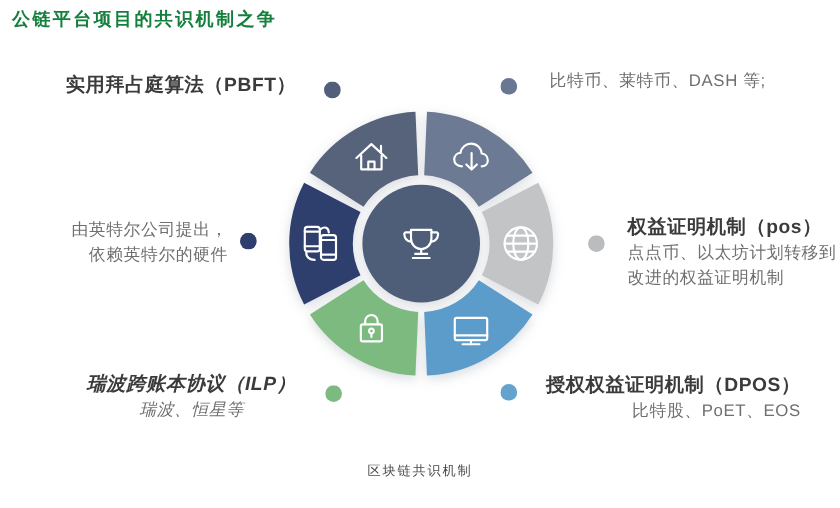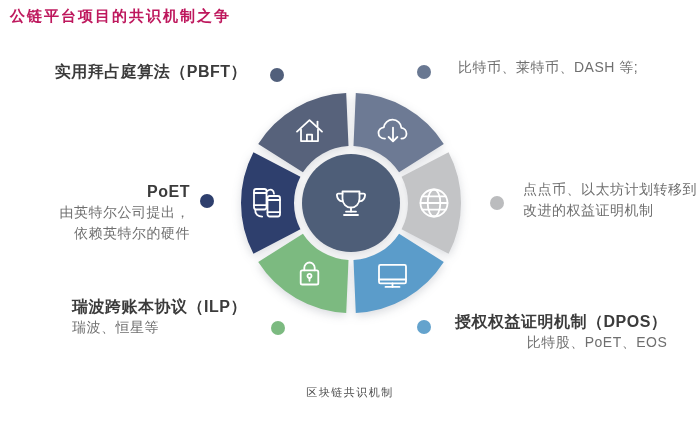--- a/index.html
+++ b/index.html
@@ -5,31 +5,31 @@
   html,body{margin:0;padding:0;}
   .stage{
     position:relative;
     width:700px;height:423px;
     background:#ffffff;
     font-family:"Liberation Sans","DejaVu Sans",sans-serif;
     overflow:hidden;
   }
   .page-title{
     position:absolute;left:10px;top:7px;
-    font-size:15px;font-weight:bold;color:#be185d;
+    font-size:15px;font-weight:bold;color:#15803d;
     letter-spacing:2px;white-space:nowrap;
   }
   .label{position:absolute;white-space:nowrap;}
   .label .h{font-size:16px;font-weight:bold;color:#3b3b3b;line-height:21px;letter-spacing:0.5px;}
   .label .s{font-size:14px;color:#6f6f6f;line-height:21px;letter-spacing:0.5px;}
   .lb-pbft{right:453px;top:61px;text-align:right;}
   .lb-pow {left:458px;top:57px;text-align:left;}
   .lb-poet{right:510px;top:181px;text-align:right;}
   .lb-pos {left:523px;top:179px;text-align:left;}
-  .lb-ilp {right:453px;top:296px;text-align:left;}
+  .lb-ilp {right:453px;top:310px;text-align:center;font-style:italic;}
   .lb-dpos{left:455px;top:311px;text-align:right;}
   .dot{position:absolute;width:14px;height:14px;}
   .d-pbft{left:270px;top:68px;}
   .d-pow {left:417px;top:65px;}
   .d-poet{left:200px;top:194px;}
   .d-pos {left:490px;top:196px;}
   .d-ilp {left:271px;top:321px;}
   .d-dpos{left:417px;top:320px;}
   .wheel{
     position:absolute;left:236px;top:88px;
@@ -54,26 +54,26 @@
 
   <div class="label lb-pbft">
     <div class="h">实用拜占庭算法（PBFT）</div>
   </div>
 
   <div class="label lb-pow">
     <div class="s">比特币、莱特币、DASH 等;</div>
   </div>
 
   <div class="label lb-poet">
-    <div class="h">PoET</div>
     <div class="s">由英特尔公司提出，</div>
     <div class="s">依赖英特尔的硬件</div>
   </div>
 
   <div class="label lb-pos">
+    <div class="h">权益证明机制（pos）</div>
     <div class="s">点点币、以太坊计划转移到</div>
     <div class="s">改进的权益证明机制</div>
   </div>
 
   <div class="label lb-ilp">
     <div class="h">瑞波跨账本协议（ILP）</div>
     <div class="s">瑞波、恒星等</div>
   </div>
 
   <div class="label lb-dpos">

